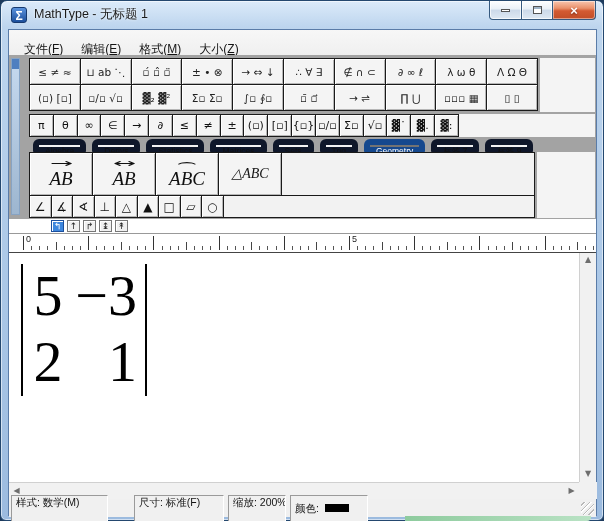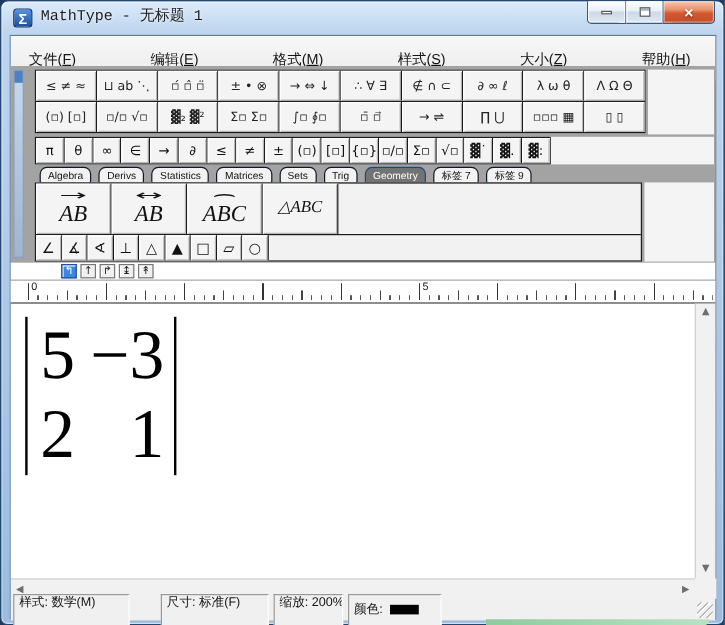--- a/index.html
+++ b/index.html
@@ -14,21 +14,21 @@
   
   .window{position:absolute;inset:0;border-radius:7px 7px 6px 6px;
     background:linear-gradient(180deg,#dcebfa 0%,#bdd5ee 26px,#a9c6e6 60%,#9cbbdf 100%);
     border:1px solid #24486f;
     box-shadow:inset 0 0 0 1px rgba(255,255,255,.55);}
   .titlebar{position:absolute;left:0;top:0;right:0;height:28px;}
   .logo{position:absolute;left:10px;top:6px;width:16px;height:16px;border-radius:3px;
     background:linear-gradient(180deg,#5a92dc,#1c4f9c);color:#fff;font-weight:bold;
     font-size:12px;line-height:16px;text-align:center;border:1px solid #16396e;}
   .title{position:absolute;left:33px;top:0;line-height:27px;font-size:12.5px;color:#1a1a1a;
-    text-shadow:0 0 3px rgba(255,255,255,.9);font-family:Liberation Mono, monospace;}
+    text-shadow:0 0 3px rgba(255,255,255,.9);}
   .caption{position:absolute;right:7px;top:0;display:flex;}
   .cap{height:19px;display:flex;align-items:center;justify-content:center;
     background:linear-gradient(180deg,#fdfeff,#e9f0f7 45%,#ccd9e9 50%,#dfe9f3);
     border:1px solid #35597f;border-top:none;
     box-shadow:inset 0 0 0 1px rgba(255,255,255,.7);cursor:default;}
   .cap.min{width:33px;border-radius:0 0 0 4px;}
   .cap.max{width:30px;border-left:none;border-right:none;}
   .cap.close{width:44px;border-radius:0 0 4px 0;
     background:linear-gradient(180deg,#f8c5ae,#e9906b 40%,#d35a32 55%,#c24d27);
     box-shadow:inset 0 0 0 1px rgba(255,255,255,.45);}
@@ -38,21 +38,21 @@
   .glyph-x{color:#fff;font-size:13px;font-weight:bold;line-height:17px;
     text-shadow:0 1px 2px rgba(60,10,0,.6);}
 
   
   .client{position:absolute;left:7px;top:28px;width:589px;height:487px;
     background:#f0f0f0;border:1px solid #5a7ca8;}
 
   
   .menubar{position:absolute;left:0;top:0;width:100%;height:38px;
     background:linear-gradient(#f7f7f7,#ececec);border-bottom:1px solid #d2d2d2;
-    display:flex;align-items:center;padding-left:6px;gap:44px;}
+    display:flex;align-items:center;padding-left:6px;}
   .menu-item{font-size:12px;color:#141414;padding:0 9px;line-height:24px;white-space:nowrap;}
 
   
   .toolbar{position:absolute;left:0;top:25px;width:100%;height:164px;background:#a3a3a3;}
   .dock-strip{position:absolute;left:2px;top:3px;width:9px;height:157px;
     background:linear-gradient(180deg,#c6d9ee,#9db6d0);border:1px solid #87a3c3;}
   .dock-cap{height:10px;background:#4f7fc0;}
   .filler{position:absolute;background:#f4f4f4;}
   .f1{left:531px;top:3px;width:55px;height:54px;}
   .f2{left:449px;top:59px;width:137px;height:23px;}
@@ -71,21 +71,21 @@
   .small-bar{position:absolute;left:20px;top:59px;width:430px;height:23px;display:flex;
     border:1px solid #1a1a1a;background:#f4f4f4;}
   .sbtn{flex:1;display:flex;align-items:center;justify-content:center;
     border-right:1px solid #1a1a1a;background:#f4f4f4;
     box-shadow:inset 1px 1px 0 #fff,inset -1px -1px 0 #b6b6b6;
     font-family:"DejaVu Sans",sans-serif;font-size:11px;color:#111;white-space:nowrap;}
   .sbtn:last-child{border-right:none;}
 
   .tab-row{position:absolute;left:24px;top:83px;height:15px;display:flex;gap:6px;align-items:flex-end;}
   .tab{height:14px;line-height:13px;padding:0 6px;font-size:8.5px;color:#111;
-    background:#f2f2f2;border:1px solid #0f172a;border-radius:6px 6px 2px 2px;white-space:nowrap;}
+    background:#f2f2f2;border:6px solid #0f172a;border-radius:6px 6px 2px 2px;white-space:nowrap;}
   .tab.sel{background:#737373;color:#fff;border-color:#15488e;}
 
   .panel{position:absolute;left:20px;top:97px;width:506px;height:66px;
     border:1px solid #1a1a1a;background:#f2f2f2;}
   .large-row{height:43px;display:flex;border-bottom:1px solid #1a1a1a;}
   .lbtn{width:63px;display:flex;flex-direction:column;align-items:center;justify-content:center;
     border-right:1px solid #1a1a1a;background:#f4f4f4;
     box-shadow:inset 1px 1px 0 #fff,inset -1px -1px 0 #b6b6b6;}
   .accent{display:block;height:9px;line-height:8px;font-size:12px;color:#111;
     font-family:"DejaVu Sans",sans-serif;transform:scaleX(2.3);}
@@ -172,23 +172,21 @@
         </div>
     </div>
   </div>
 
   <div class="client">
 
     <div class="menubar">
       <span class="menu-item"><span>文件(</span><u>F</u><span>)</span></span>
       <span class="menu-item"><span>编辑(</span><u>E</u><span>)</span></span>
       <span class="menu-item"><span>格式(</span><u>M</u><span>)</span></span>
-      <span class="menu-item"><span>样式(</span><u>S</u><span>)</span></span>
       <span class="menu-item"><span>大小(</span><u>Z</u><span>)</span></span>
-      <span class="menu-item"><span>帮助(</span><u>H</u><span>)</span></span>
     </div>
 
     <div class="toolbar">
       <div class="dock-strip">
           <div class="dock-cap"></div>
         </div>
       <div class="filler f1"></div>
       <div class="filler f2"></div>
       <div class="filler f3"></div>
 

